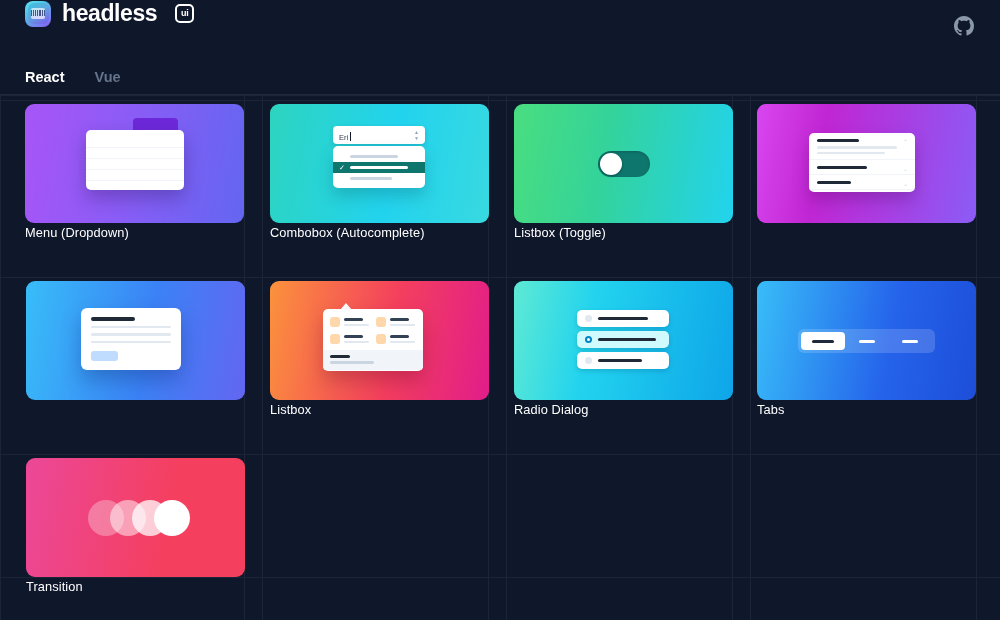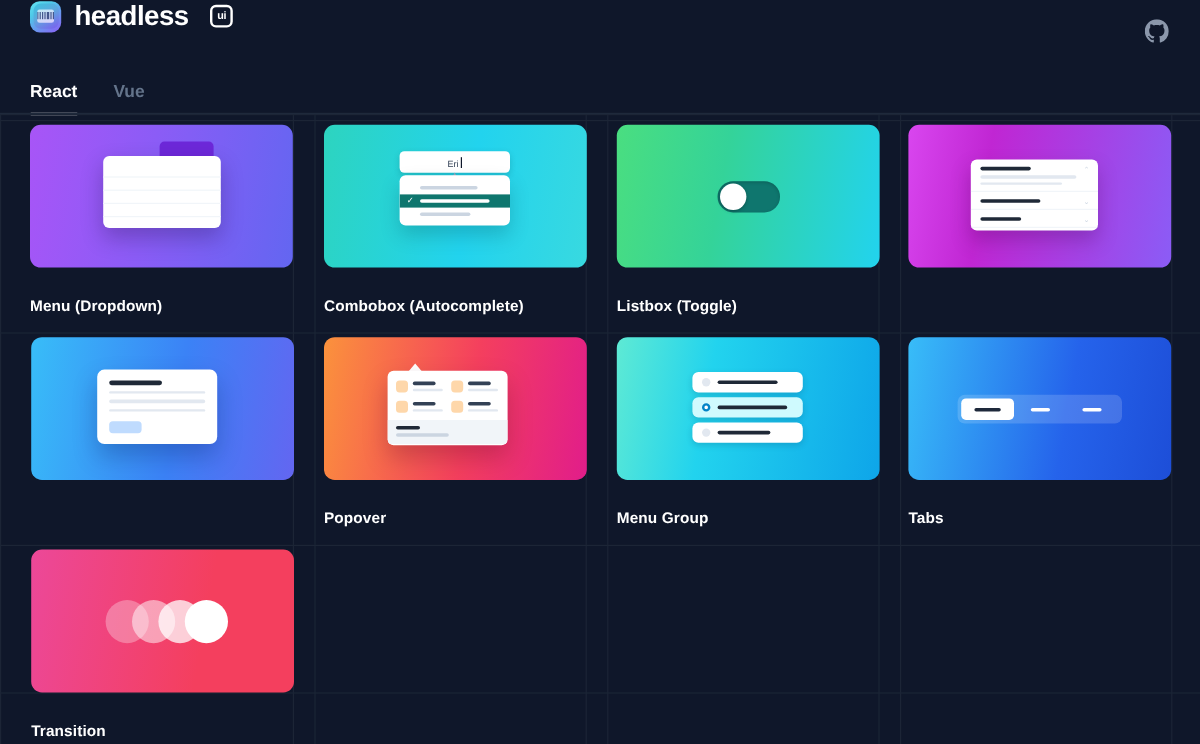--- a/index.html
+++ b/index.html
@@ -106,24 +106,24 @@
   .cell { position: relative; padding-left: 25px; padding-top: 9px; }
   .cell.c2 { padding-left: 26px; }
 
   .card-art {
     width: 219px; height: 119px;
     border-radius: 9px;
     position: relative; overflow: hidden;
     cursor: pointer;
   }
   .card-label {
-    margin-top: 24px;
+    margin-top: 2px;
     color: #ffffff;
     font-size: 12.8px;
-    font-weight: 700;
+    font-weight: 400;
     letter-spacing: 0.1px;
   }
   .ln { background:#cbd5e1; border-radius:2px; height:3px; }
 
   
   .art-menu { background: linear-gradient(100deg,#a855f7 0%, #8b5cf6 45%, #6366f1 100%); }
   .menu-btn {
     position:absolute; left:108px; top:14px;
     width:45px; height:16px; border-radius:4px;
     background:#6d28d9;
@@ -158,21 +158,21 @@
   .lb-item.sel { background:#fef3c7; }
   .lb-item.sel .ln { background:#ea580c; }
   .lb-check { position:absolute; left:6px; color:#ea580c; font-size:7px; line-height:1; }
 
   
   .art-combo { background: linear-gradient(100deg,#2dd4bf 0%, #22d3ee 55%, #38d9e0 100%); }
   .cb-input {
     position:absolute; left:63px; top:22px; width:92px; height:18px;
     background:#fff; border-radius:4px;
     box-shadow:0 2px 5px rgba(0,60,60,.2);
-    display:flex; align-items:center; padding:0 6px; justify-content:space-between;flex-direction:column;
+    display:flex; align-items:center; padding:0 6px; justify-content:space-between;
   }
   .cb-text { font-size:7.5px; color:#334155; font-family:"Liberation Sans",sans-serif; }
   .cb-caret { display:inline-block; width:1px; height:9px; background:#0f172a; margin-left:2px; vertical-align:-1px; }
   .cb-spin { display:flex; flex-direction:column; gap:1px; color:#94a3b8; font-size:5px; line-height:5px; }
   .cb-panel {
     position:absolute; left:63px; top:42px; width:92px; height:42px;
     background:#fff; border-radius:5px; overflow:hidden;
     box-shadow:0 8px 16px rgba(0,60,60,.22);
     padding:5px 0;
   }
@@ -442,41 +442,41 @@
                   <span class="ln b" style="display:block"></span>
                 </span>
               </div>
           </div>
           <div class="pop-foot">
             <div class="ln t"></div>
               <div class="ln b"></div>
           </div>
         </div>
       </div>
-      <div class="card-label">Popover</div>
+      <div class="card-label">Listbox</div>
     </div>
 
     <div class="cell c2">
       <div class="card-art art-radio">
         <div class="rg-list">
           <div class="rg-item">
               <span class="rg-dot"></span>
               <span class="ln" style="width:50px"></span>
             </div>
           <div class="rg-item sel">
               <span class="rg-dot"></span>
               <span class="ln" style="width:58px"></span>
             </div>
           <div class="rg-item">
               <span class="rg-dot"></span>
               <span class="ln" style="width:44px"></span>
             </div>
         </div>
       </div>
-      <div class="card-label">Menu Group</div>
+      <div class="card-label">Radio Dialog</div>
     </div>
 
     <div class="cell">
       <div class="card-art art-tabs">
         <div class="tb-group">
           <div class="tb-tab active">
               <span class="ln"></span>
             </div>
           <div class="tb-tab">
               <span class="ln" style="width:16px"></span>

